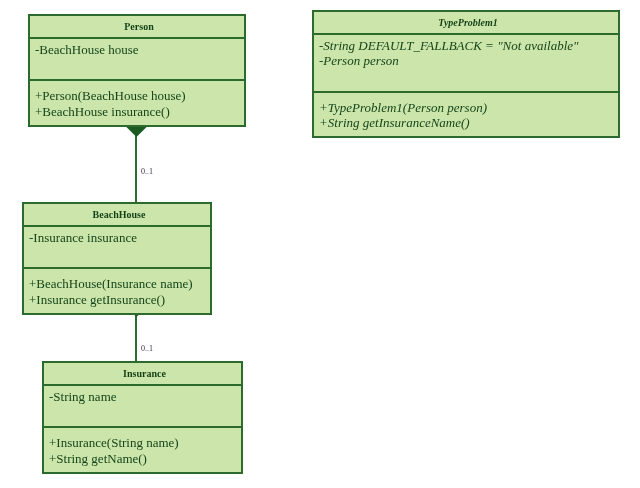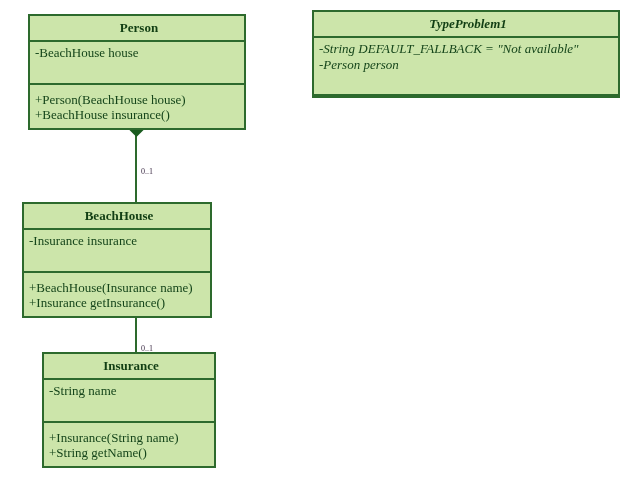--- a/index.html
+++ b/index.html
@@ -21,21 +21,21 @@
     position: absolute;
     box-sizing: border-box;
     background: #cce5aa;
     border: 2px solid #2d6a2d;
     color: #15451a;
     z-index: 3;
   }
   .uml-title {
     text-align: center;
     font-weight: bold;
-    font-size: 13px;
+    font-size: 10px;
     line-height: 1.1;
     padding: 5px 0 5px 4px;
     border-bottom: 2px solid #2d6a2d;
     color: #123f14;
     white-space: nowrap;
   }
   .uml-compartment {
     padding: 3px 5px 22px 5px;
     font-size: 13px;
     line-height: 1.18;
@@ -99,34 +99,38 @@
       <div class="uml-member">+BeachHouse insurance()</div>
     </div>
   </div>
 
   <div class="uml-class" style="left:312px; top:10px; width:308px;font-style:italic;">
     <div class="uml-title">TypeProblem1</div>
     <div class="uml-compartment with-rule">
       <div class="uml-member">-String DEFAULT_FALLBACK = "Not available"</div>
       <div class="uml-member">-Person person</div>
     </div>
+    <div class="uml-compartment ops">
+      <div class="uml-member">+TypeProblem1(Person person)</div>
+      <div class="uml-member">+String getInsuranceName()</div>
+    </div>
   </div>
 
   <div class="uml-class" style="left:22px; top:202px; width:190px;">
     <div class="uml-title">BeachHouse</div>
     <div class="uml-compartment with-rule">
       <div class="uml-member">-Insurance insurance</div>
     </div>
     <div class="uml-compartment ops">
       <div class="uml-member">+BeachHouse(Insurance name)</div>
       <div class="uml-member">+Insurance getInsurance()</div>
     </div>
   </div>
 
-  <div class="uml-class" style="left:42px; top:352px; width:174px;">
+  <div class="uml-class" style="left:42px; top:361px; width:201px;">
     <div class="uml-title">Insurance</div>
     <div class="uml-compartment with-rule">
       <div class="uml-member">-String name</div>
     </div>
     <div class="uml-compartment ops">
       <div class="uml-member">+Insurance(String name)</div>
       <div class="uml-member">+String getName()</div>
     </div>
   </div>
 

